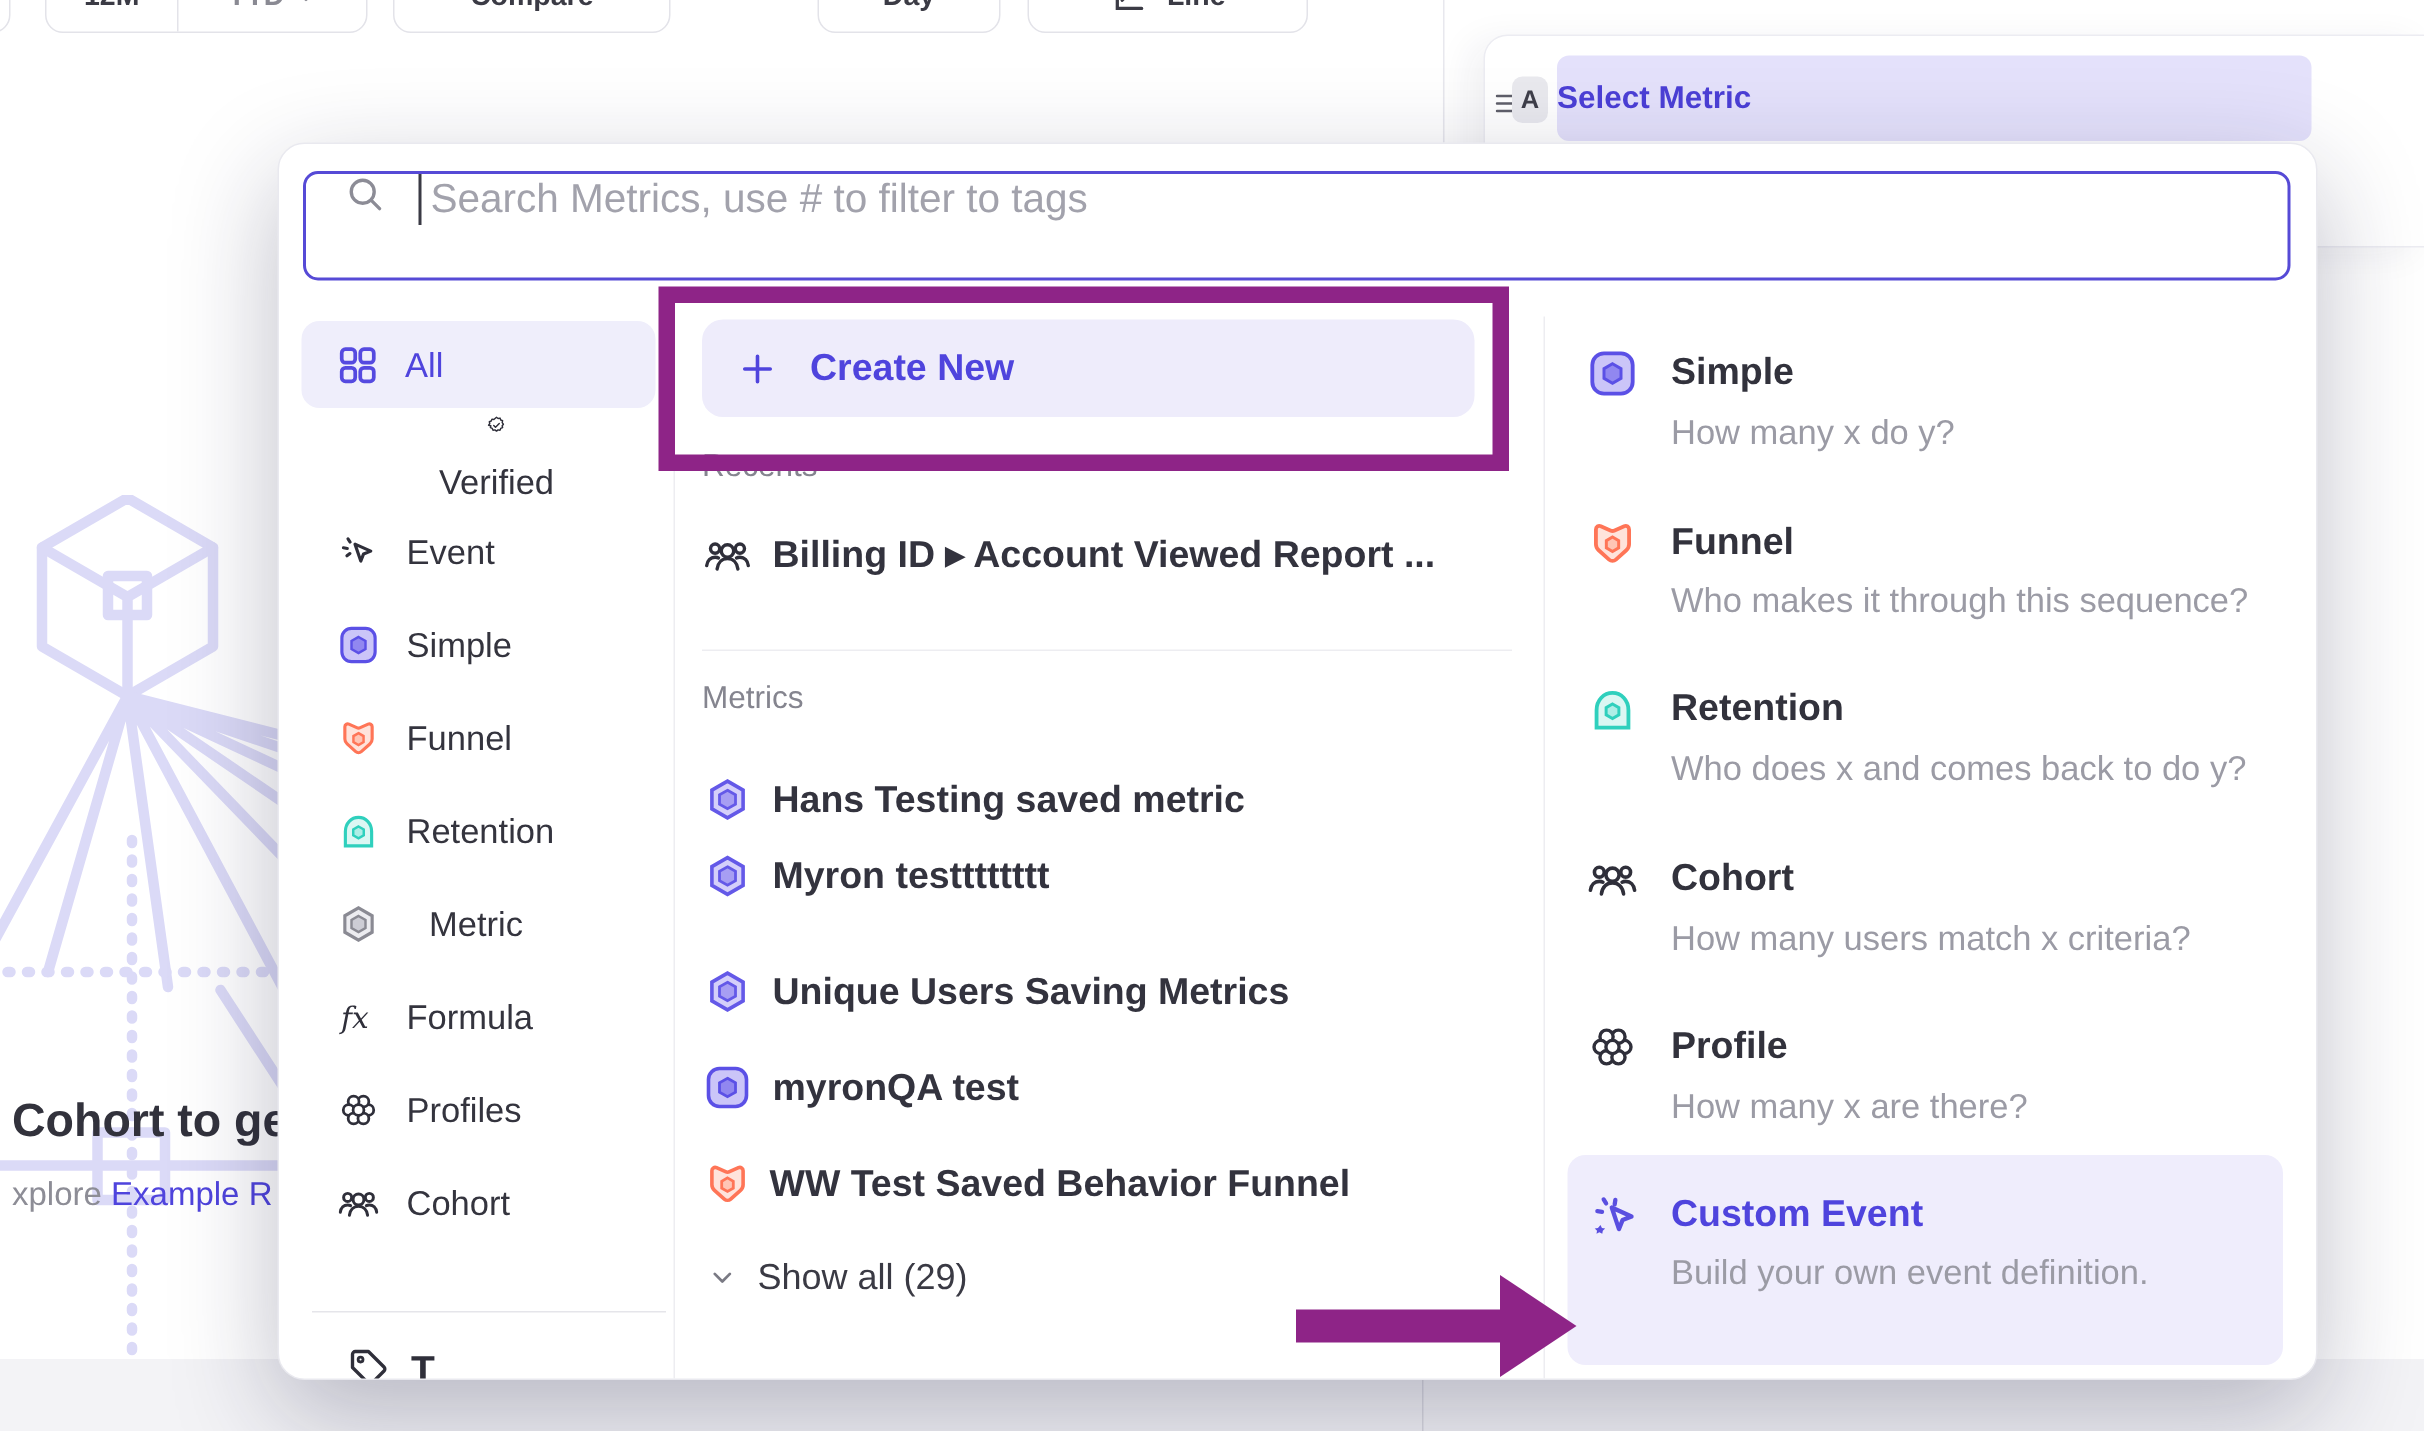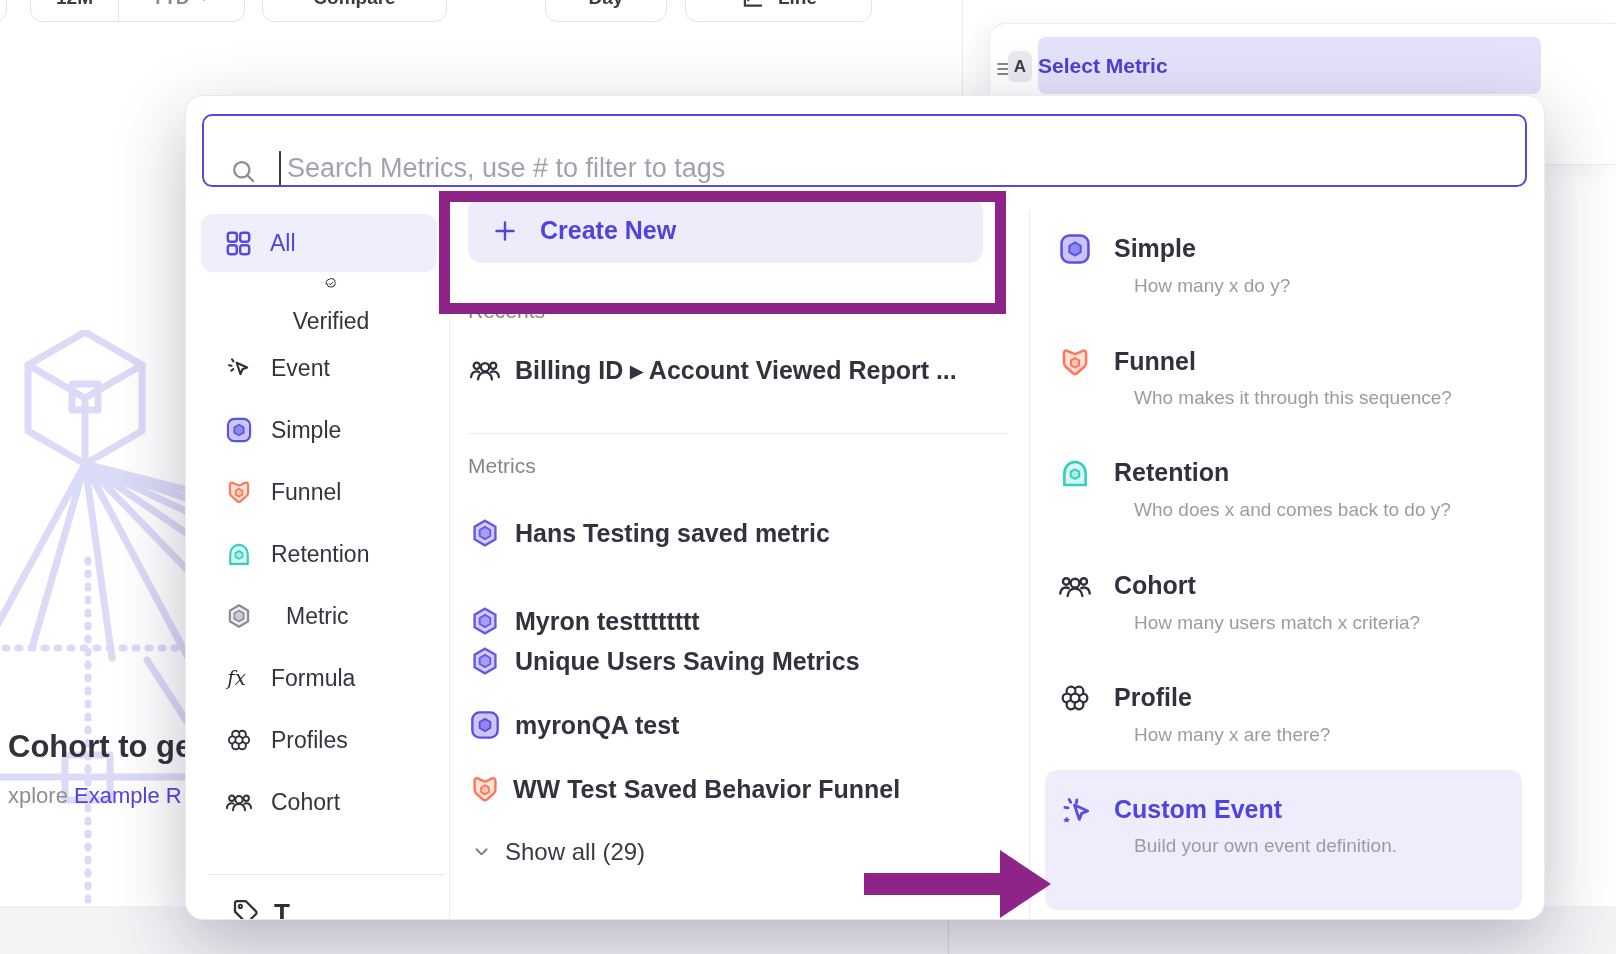--- a/index.html
+++ b/index.html
@@ -38,51 +38,51 @@
   .qpill{position:absolute;left:48px;top:13px;width:503px;height:57px;background:#e4e1fb;border-radius:8px;
          display:flex;align-items:center;box-sizing:border-box;
          font-size:21px;font-weight:600;color:#4b3fd6;}
 
   
   .modal{position:absolute;left:185px;top:95px;width:1360px;height:825px;background:#fff;
          border:1px solid #e9e9ef;border-radius:18px;box-shadow:0 24px 70px rgba(25,25,60,.28);
          overflow:hidden;z-index:10;box-sizing:border-box;}
 
   .searchbox{position:absolute;left:16px;top:18px;width:1325px;height:73px;border:2px solid #564ad6;
-             border-radius:10px;display:flex;align-items:flex-end;padding-left:26px;box-sizing:border-box;background:#fff;}
+             border-radius:10px;display:flex;align-items:flex-start;padding-left:26px;box-sizing:border-box;background:#fff;}
   .searchbox .sicon{margin-right:22px;display:flex;}
   .caret{width:2px;height:34px;background:#3a3a44;margin-right:4px;}
   .searchbox input{border:none;outline:none;flex:1;font-size:27px;color:#3a3a44;background:transparent;
                    font-family:"Liberation Sans",sans-serif;}
   .searchbox input::placeholder{color:#a2a2ac;}
 
   .vdiv{position:absolute;top:115px;width:1px;height:710px;background:#ededf1;}
   .hdiv{position:absolute;height:1px;background:#ededf1;}
 
   
   .side-item{position:absolute;left:15px;width:236px;height:58px;border-radius:12px;display:flex;
              align-items:center;padding-left:24px;gap:18px;font-size:23px;font-weight:500;color:#34343e;
              box-sizing:border-box;cursor:pointer;}
   .side-item.active{background:#efeefb;color:#4f44dd;}
   .side-divider{position:absolute;left:22px;top:778px;width:236px;height:1px;background:#e5e5ea;}
 
   
-  .create-new{position:absolute;left:282px;top:102px;width:515px;height:65px;background:#eeecfb;
+  .create-new{position:absolute;left:282px;top:117px;width:515px;height:65px;background:#eeecfb;
               border-radius:14px;display:flex;align-items:center;padding-left:24px;gap:22px;
               font-size:25px;font-weight:600;color:#4f44dd;box-sizing:border-box;cursor:pointer;}
   .sect-label{position:absolute;font-size:21px;color:#85858f;}
   .mrow{position:absolute;left:283px;display:flex;align-items:center;gap:14px;cursor:pointer;}
   .mrow .mlabel{font-size:25px;font-weight:600;color:#33333e;white-space:nowrap;}
   .showall{position:absolute;left:285px;top:742px;display:flex;align-items:center;gap:12px;cursor:pointer;
            font-size:24px;font-weight:500;color:#3a3a44;}
 
   
   .ticon{position:absolute;left:872px;}
   .ttitle{position:absolute;left:928px;font-size:25px;font-weight:600;color:#32323c;white-space:nowrap;}
-  .tdesc{position:absolute;left:928px;font-size:19px;color:#9b9ba5;white-space:nowrap;margin-left:20px;}
+  .tdesc{position:absolute;left:928px;font-size:23px;color:#9b9ba5;white-space:nowrap;}
   .custom-bg{position:absolute;left:859px;top:674px;width:477px;height:140px;background:#efedfc;border-radius:12px;}
   .ttitle.purple{color:#4f44dd;}
 
   
   .tag-partial{position:absolute;left:44px;top:800px;display:flex;gap:14px;align-items:flex-start;}
   .tag-partial .tlabel{font-size:26px;font-weight:600;color:#2f2f3a;margin-top:2px;}
 
   
   .anno-box{position:absolute;left:253px;top:95px;width:567px;height:123px;border:11px solid #8e2487;
             box-sizing:border-box;z-index:30;pointer-events:none;}
@@ -295,21 +295,21 @@
     <div class="sect-label" style="left:282px;top:358px;">Metrics</div>
 
     <div class="mrow" style="top:421px;">
       <svg width="32" height="32" viewBox="0 0 24 24">
         <path d="M12 2.8l7.8 4.5v9.4L12 21.2l-7.8-4.5V7.3z" fill="#d4cffa" stroke="#6459e8" stroke-width="1.8"></path>
         <path d="M12 7.4l4 2.3v4.6l-4 2.3-4-2.3V9.7z" fill="#a79ef3" stroke="#6459e8" stroke-width="1.4"></path>
       </svg>
       <span class="mlabel">Hans Testing saved metric</span>
     </div>
 
-    <div class="mrow" style="top:509px;text-align:right;">
+    <div class="mrow" style="top:472px;text-align:right;">
       <svg width="32" height="32" viewBox="0 0 24 24">
         <path d="M12 2.8l7.8 4.5v9.4L12 21.2l-7.8-4.5V7.3z" fill="#d4cffa" stroke="#6459e8" stroke-width="1.8"></path>
         <path d="M12 7.4l4 2.3v4.6l-4 2.3-4-2.3V9.7z" fill="#a79ef3" stroke="#6459e8" stroke-width="1.4"></path>
       </svg>
       <span class="mlabel">Myron testttttttt</span>
     </div>
 
     <div class="mrow" style="top:549px;">
       <svg width="32" height="32" viewBox="0 0 24 24">
         <path d="M12 2.8l7.8 4.5v9.4L12 21.2l-7.8-4.5V7.3z" fill="#d4cffa" stroke="#6459e8" stroke-width="1.8"></path>

